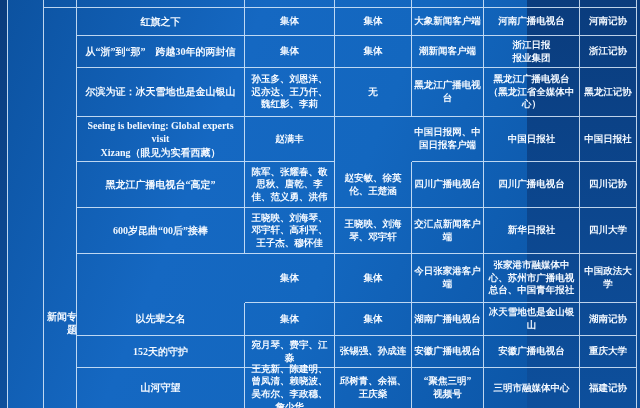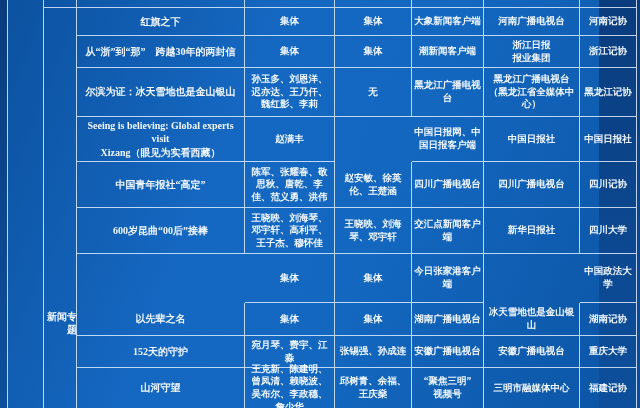--- a/index.html
+++ b/index.html
@@ -6,21 +6,21 @@
   body{
     width:640px;height:408px;overflow:hidden;
     background:#0a3d80;
     font-family:"Liberation Serif","DejaVu Serif",serif;
   }
   .page{
     position:relative;width:640px;height:408px;overflow:hidden;
     background:linear-gradient(180deg,#0a3c7d 0%,#0c478f 55%,#0d4f9c 100%);
   }
   .award-table{
-    position:absolute;left:7px;top:0;width:592px;height:408px;
+    position:absolute;left:7px;top:0;width:520px;height:408px;
     display:grid;
     grid-template-columns:37px 33px 168px 90px 77px 72px 96px 57px;
     grid-template-rows:8px 28px 32px 49px 45px 46px 46px 49px 33px 32px 40px;
     background:linear-gradient(112deg,#0c52a0 0%,#1568c2 38%,#1367bf 62%,#0c56a7 100%);
   }
   .cell{
     box-sizing:border-box;
     border-right:1px solid rgba(228,242,255,.82);
     border-bottom:1px solid rgba(228,242,255,.82);
     display:flex;align-items:center;justify-content:center;
@@ -78,37 +78,38 @@
     <div class="cell names" style="grid-column:7;grid-row:4;">黑龙江广播电视台（黑龙江省全媒体中心）</div>
     <div class="cell names" style="grid-column:8;grid-row:4;">黑龙江记协</div>
 
     <div class="cell" style="grid-column:3;grid-row:5;text-align:center;">Seeing is believing: Global experts visit
 Xizang（眼见为实看西藏）</div>
     <div class="cell names" style="grid-column:4;grid-row:5;">赵满丰</div>
     <div class="cell names" style="grid-column:6;grid-row:5;">中国日报网、中国日报客户端</div>
     <div class="cell names" style="grid-column:7;grid-row:5;">中国日报社</div>
     <div class="cell names" style="grid-column:8;grid-row:5;">中国日报社</div>
 
-    <div class="cell" style="grid-column:3;grid-row:6;">中国青年报社“高定”</div>
+    <div class="cell" style="grid-column:3;grid-row:6;">黑龙江广播电视台“高定”</div>
     <div class="cell names" style="grid-column:4;grid-row:6;">陈军、张耀春、敬思秋、唐乾、李佳、范义勇、洪伟</div>
     <div class="cell names" style="grid-column:5;grid-row:6;">赵安敏、徐英伦、王楚涵</div>
     <div class="cell names" style="grid-column:6;grid-row:6;">四川广播电视台</div>
     <div class="cell names" style="grid-column:7;grid-row:6;">四川广播电视台</div>
     <div class="cell names" style="grid-column:8;grid-row:6;">四川记协</div>
 
     <div class="cell" style="grid-column:3;grid-row:7;">600岁昆曲“00后”接棒</div>
     <div class="cell names" style="grid-column:4;grid-row:7;">王晓映、刘海琴、邓宇轩、高利平、王子杰、穆怀佳</div>
     <div class="cell names" style="grid-column:5;grid-row:7;">王晓映、刘海琴、邓宇轩</div>
     <div class="cell names" style="grid-column:6;grid-row:7;">交汇点新闻客户端</div>
     <div class="cell names" style="grid-column:7;grid-row:7;">新华日报社</div>
     <div class="cell names" style="grid-column:8;grid-row:7;">四川大学</div>
 
     <div class="cell names" style="grid-column:4;grid-row:8;">集体</div>
     <div class="cell names" style="grid-column:5;grid-row:8;">集体</div>
     <div class="cell names" style="grid-column:6;grid-row:8;">今日张家港客户端</div>
+    <div class="cell names" style="grid-column:7;grid-row:8;">张家港市融媒体中心、苏州市广播电视总台、中国青年报社</div>
     <div class="cell names" style="grid-column:8;grid-row:8;">中国政法大学</div>
 
     <div class="cell" style="grid-column:3;grid-row:9;">以先辈之名</div>
     <div class="cell names" style="grid-column:4;grid-row:9;">集体</div>
     <div class="cell names" style="grid-column:5;grid-row:9;">集体</div>
     <div class="cell names" style="grid-column:6;grid-row:9;">湖南广播电视台</div>
     <div class="cell names" style="grid-column:7;grid-row:9;">冰天雪地也是金山银山</div>
     <div class="cell names" style="grid-column:8;grid-row:9;">湖南记协</div>
 
     <div class="cell" style="grid-column:3;grid-row:10;">152天的守护</div>

